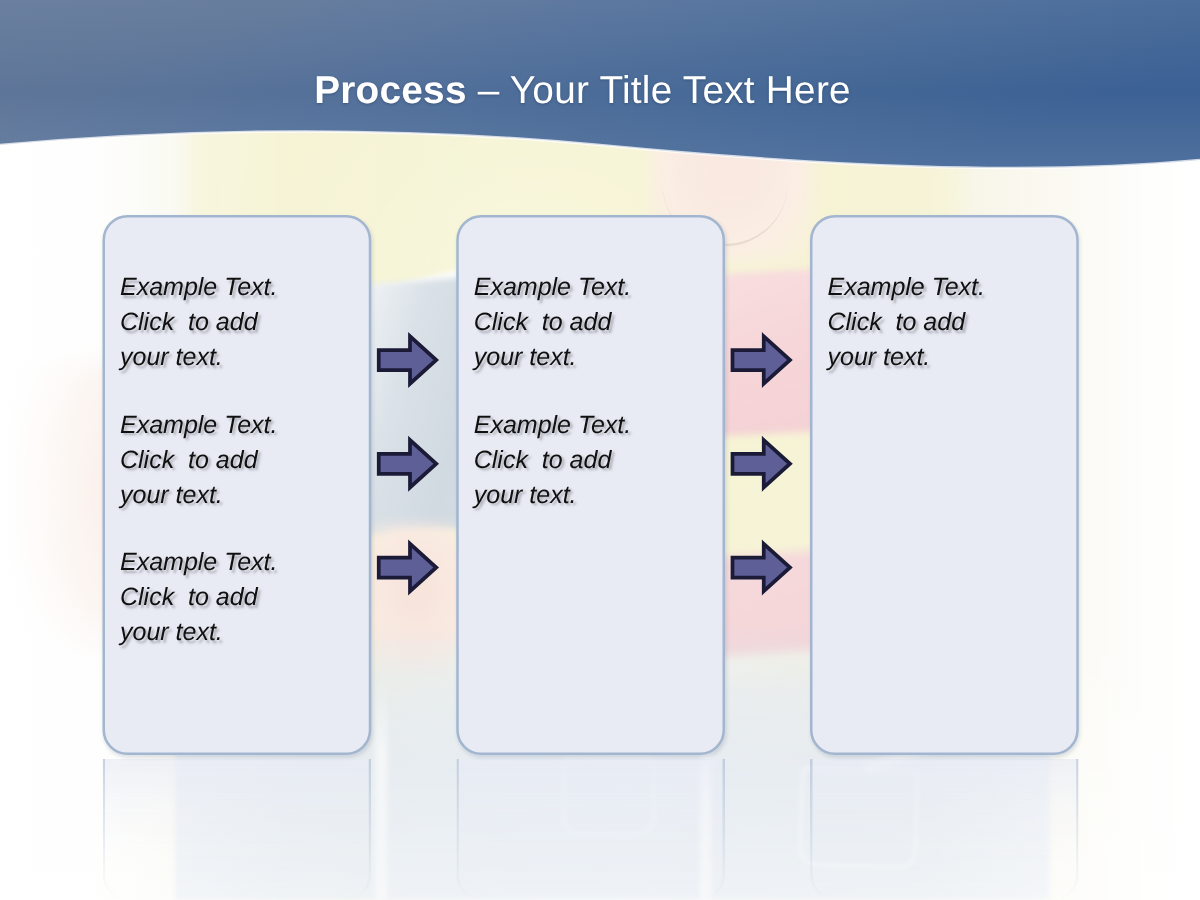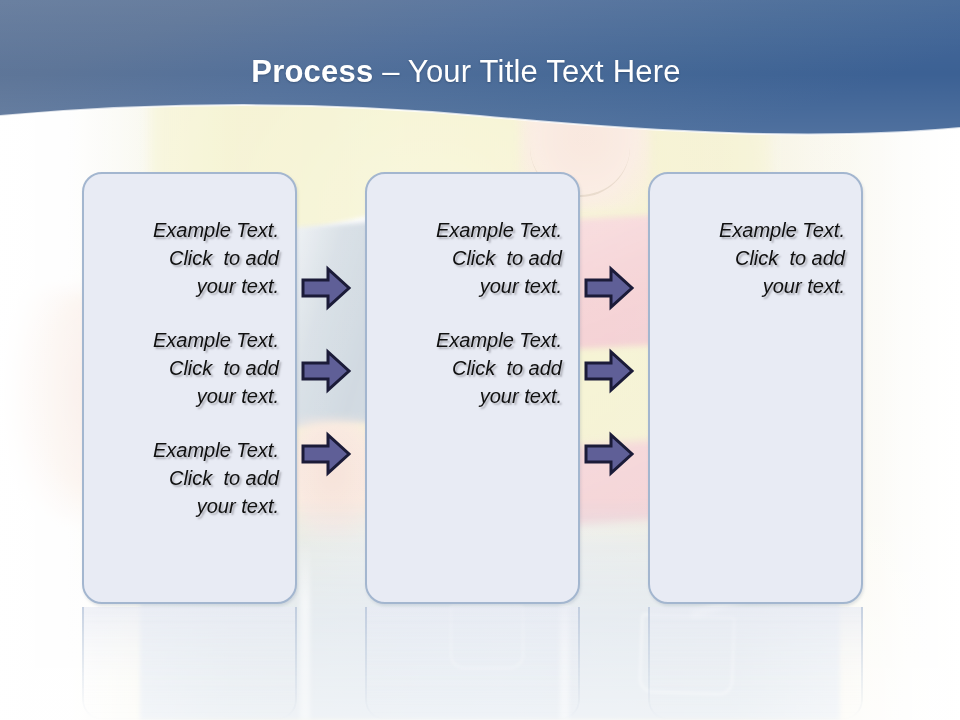--- a/index.html
+++ b/index.html
@@ -197,22 +197,22 @@
   
   .box {
     position: absolute;
     background: #e8ebf4;
     border: 2px solid #a3b6cf;
     border-radius: 20px;
     box-sizing: border-box;
     box-shadow: 1px 2px 3px rgba(90,110,140,.18);
   }
   .box-body {
-    padding: 42px 16px 0 28px;
-    text-align: right;
+    padding: 42px 16px 0 12px;
+    text-align: left;
   }
   .para {
     font-family: "Liberation Sans", sans-serif;
     font-style: italic;
     font-size: 20px;
     line-height: 28px;
     color: #101010;
     text-shadow: 2px 2px 2px rgba(120,120,130,.55);
     margin: 0 0 26px 0;
     white-space: pre-wrap;

